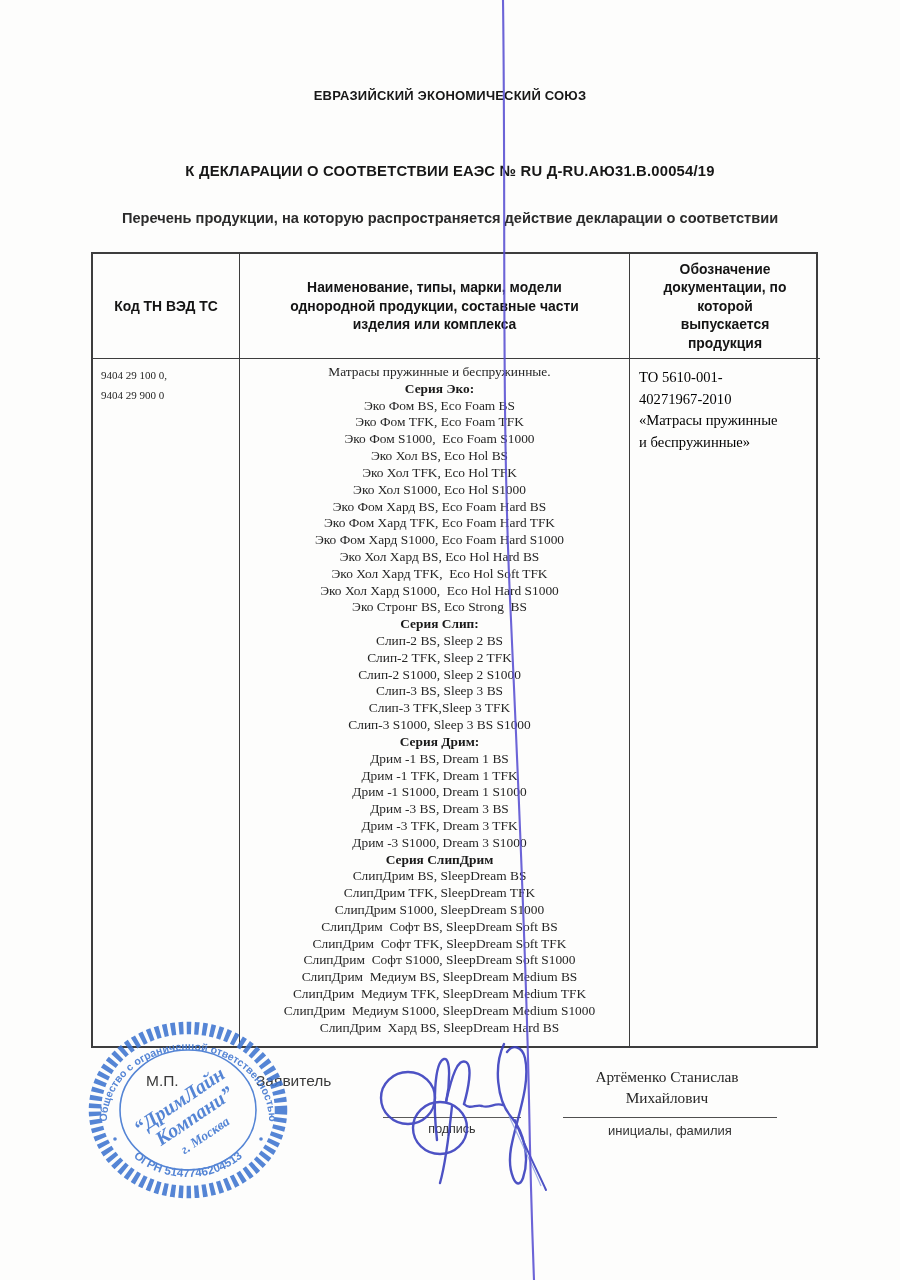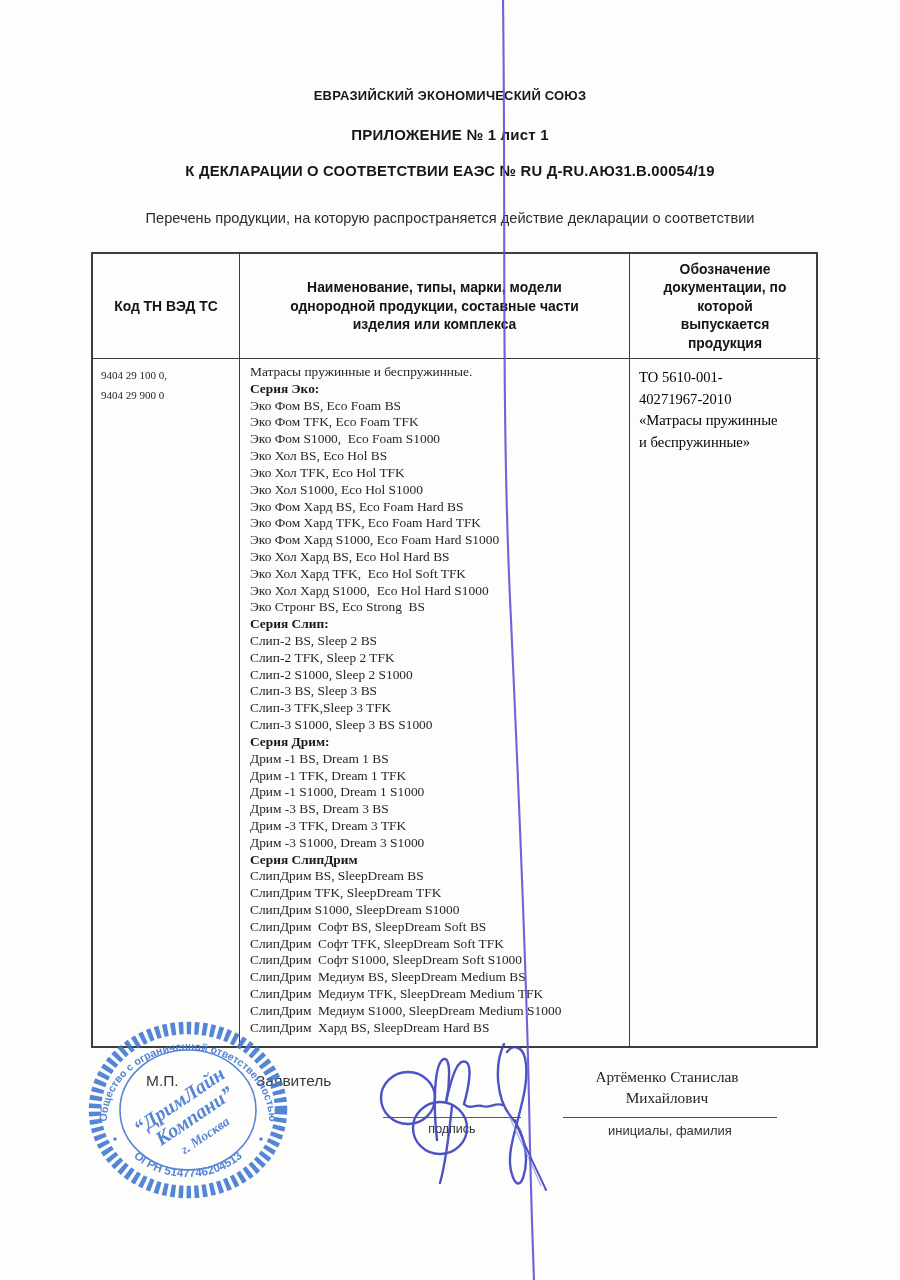--- a/index.html
+++ b/index.html
@@ -7,35 +7,35 @@
     position:relative;width:900px;height:1280px;margin:0 auto;
     background:#fdfdfc;overflow:hidden;
     font-family:"Liberation Sans",sans-serif;color:#1c1c1c;
   }
   
   .title{position:absolute;left:0;width:900px;text-align:center;font-weight:bold;color:#171717;letter-spacing:.2px;}
   .t1{top:88px;font-size:13px;}
   .t2{top:126px;font-size:15px;}
   .t3{top:163px;font-size:14.8px;}
   .subtitle{position:absolute;left:0;top:210px;width:900px;text-align:center;
-    font-size:14.6px;font-weight:400;color:#2b2b2b;}
+    font-size:14.6px;font-weight:700;color:#2b2b2b;}
   
   .doc-table{
     position:absolute;left:91px;top:252px;width:727px;height:796px;
     display:grid;grid-template-columns:147px 390px 190px;grid-template-rows:105px 1fr;
     border:2px solid #3d3d3d;box-sizing:border-box;
   }
   .cell{border-right:1px solid #3d3d3d;border-bottom:1px solid #3d3d3d;box-sizing:border-box;overflow:hidden;}
   .cell.last-col{border-right:none;}
   .cell.body{border-bottom:none;}
   .hcell{display:flex;flex-direction:column;align-items:center;justify-content:center;
     text-align:center;font-weight:bold;font-size:13.9px;line-height:18.6px;color:#141414;}
   .hcell .line{white-space:pre;}
   .codes{padding:6px 2px 0 8px;font-family:"Liberation Serif",serif;font-size:11px;line-height:20px;color:#262626;}
-  .products{padding:5px 0 0 10px;font-family:"Liberation Serif",serif;font-size:13.4px;line-height:16.82px;color:#262626;}
+  .products{padding:5px 0 0 10px;font-family:"Liberation Serif",serif;font-size:13.4px;line-height:16.82px;color:#262626;text-align:center;}
   .products .line,.codes .line,.docs .line{white-space:pre;}
   .products .bold{font-weight:bold;color:#191919;}
   .docs{padding:8px 4px 0 9px;font-family:"Liberation Serif",serif;font-size:14.6px;line-height:21.5px;color:#000000;}
   
   .mp-label{position:absolute;left:146px;top:1072px;font-size:15.5px;color:#3a3a3a;}
   .applicant-label{position:absolute;left:256px;top:1072px;font-size:15.5px;color:#3a3a3a;}
   .sign-rule{position:absolute;left:383px;top:1117px;width:138px;height:1px;background:#5a5a5a;}
   .sign-caption{position:absolute;left:383px;top:1122px;width:138px;text-align:center;font-size:12.5px;color:#333;}
   .name-block{position:absolute;left:555px;top:1066px;width:224px;text-align:center;
     font-family:"Liberation Serif",serif;font-size:15.3px;line-height:21px;color:#262626;}
@@ -43,21 +43,20 @@
   .name-caption{position:absolute;left:563px;top:1123px;width:214px;text-align:center;font-size:13px;color:#333;}
   
   .overlay{position:absolute;pointer-events:none;}
 </style>
 </head>
 <body>
 
 <div class="page">
 
   <div class="title t1">ЕВРАЗИЙСКИЙ ЭКОНОМИЧЕСКИЙ СОЮЗ</div>
-  <div class="title t2">ПРИЛОЖЕНИЕ № 1 лист 1</div>
   <div class="title t3">К ДЕКЛАРАЦИИ О СООТВЕТСТВИИ ЕАЭС № RU Д-RU.АЮ31.В.00054/19</div>
   <div class="subtitle">Перечень продукции, на которую распространяется действие декларации о соответствии</div>
 
   <div class="doc-table">
     <div class="cell hcell">Код ТН ВЭД ТС</div>
     <div class="cell hcell">
         <div class="line">Наименование, типы, марки, модели</div>
         <div class="line">однородной продукции, составные части</div>
         <div class="line">изделия или комплекса</div>
       </div>

